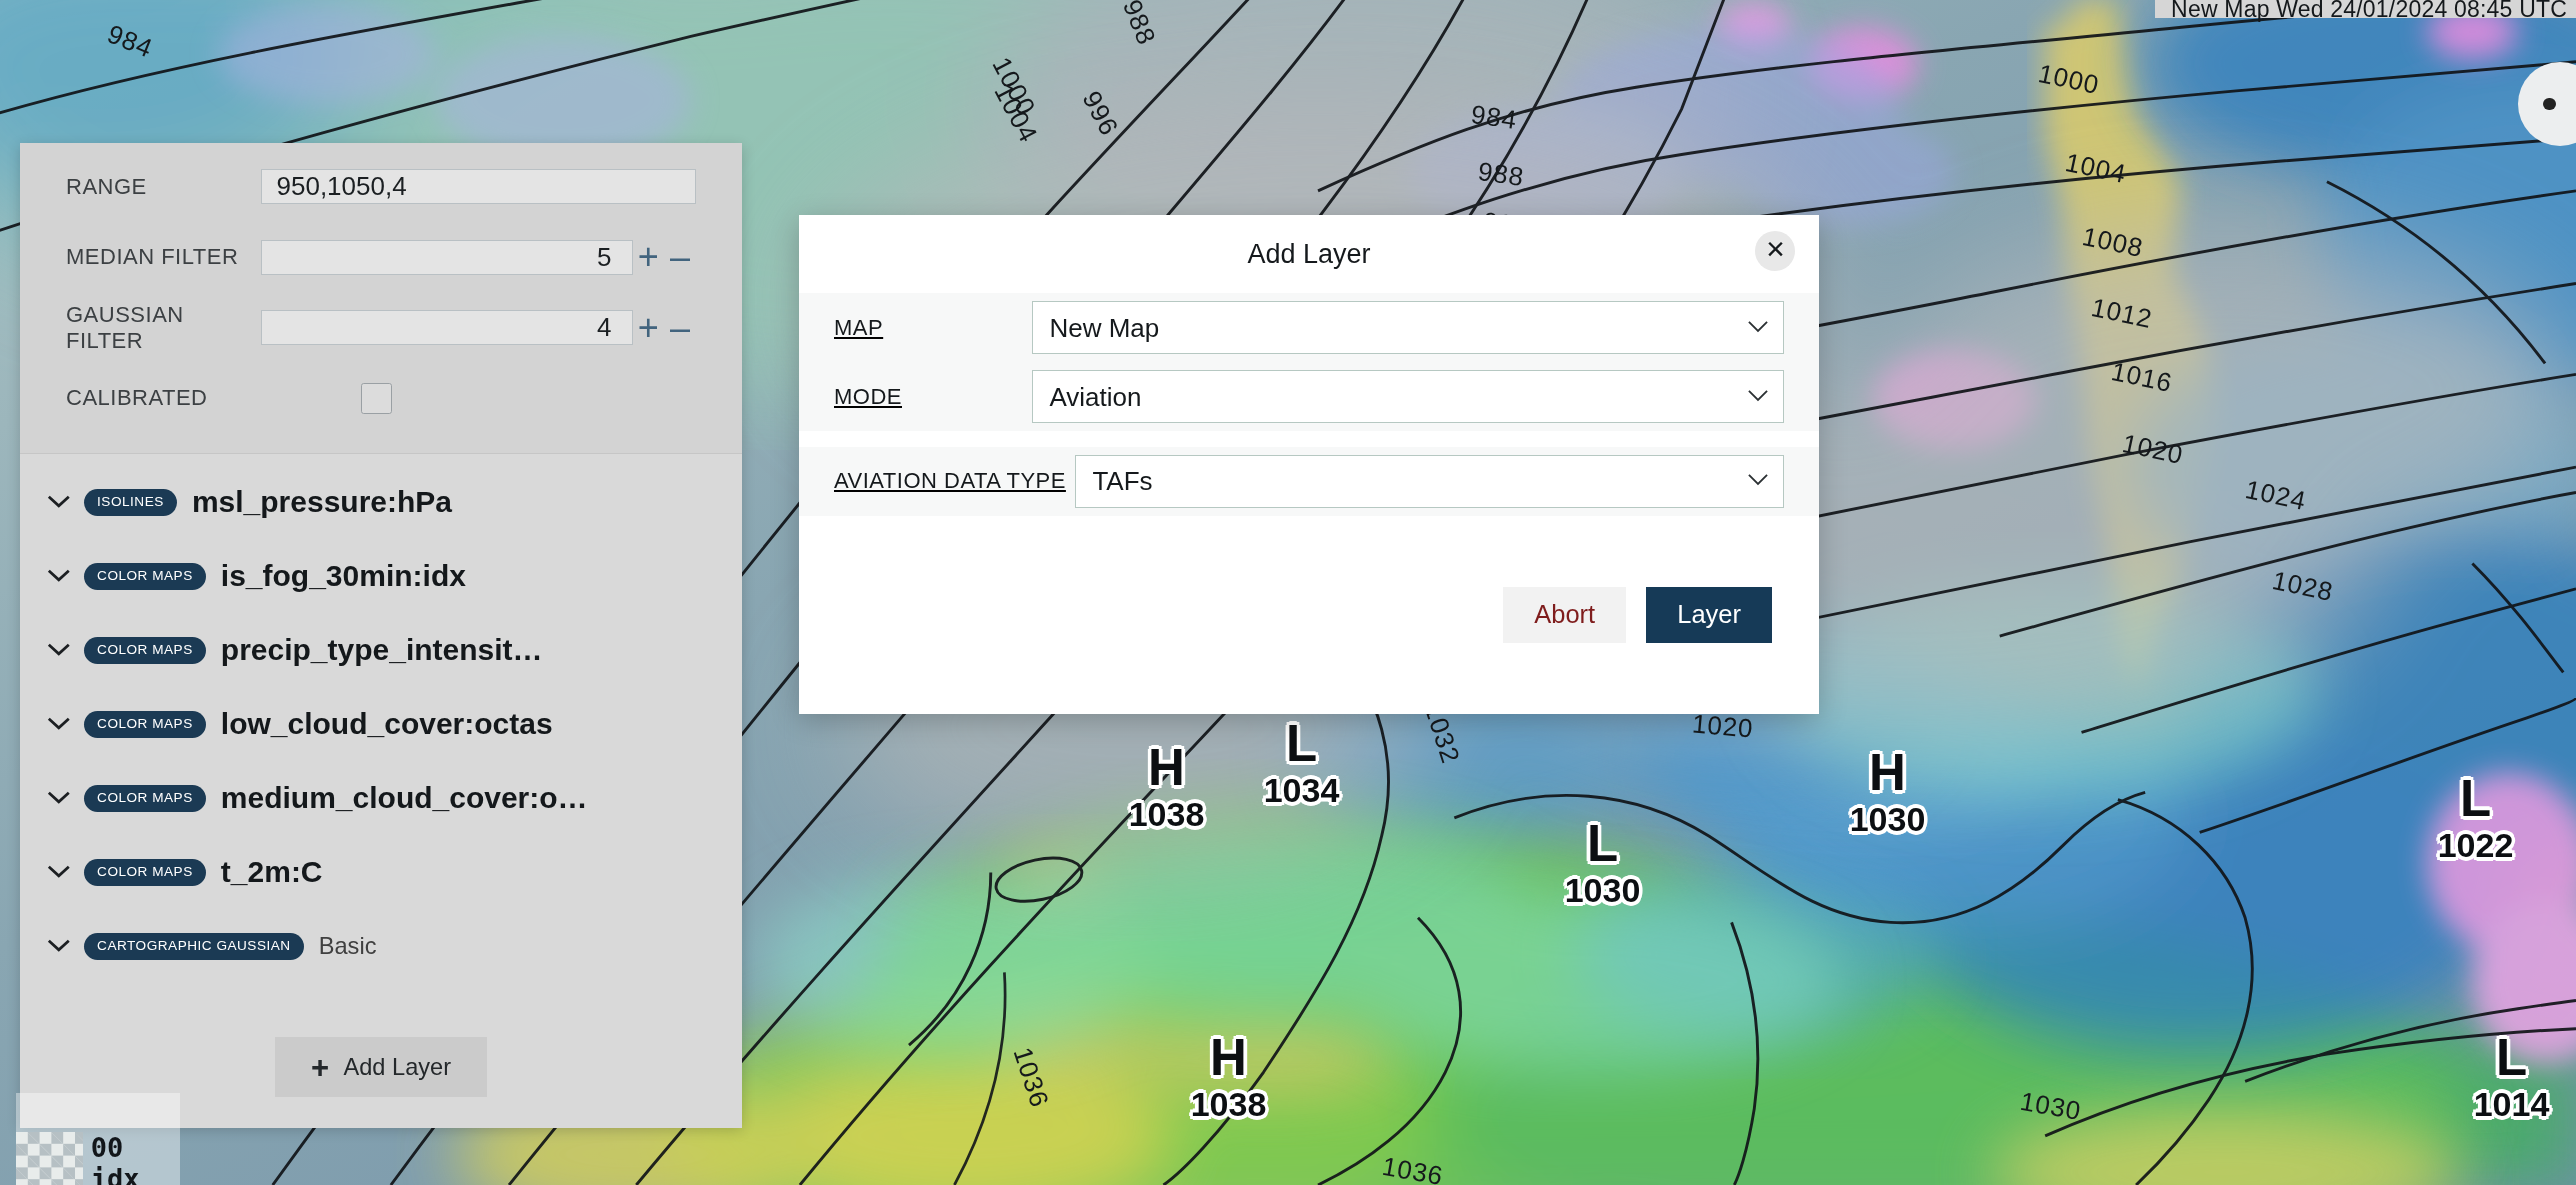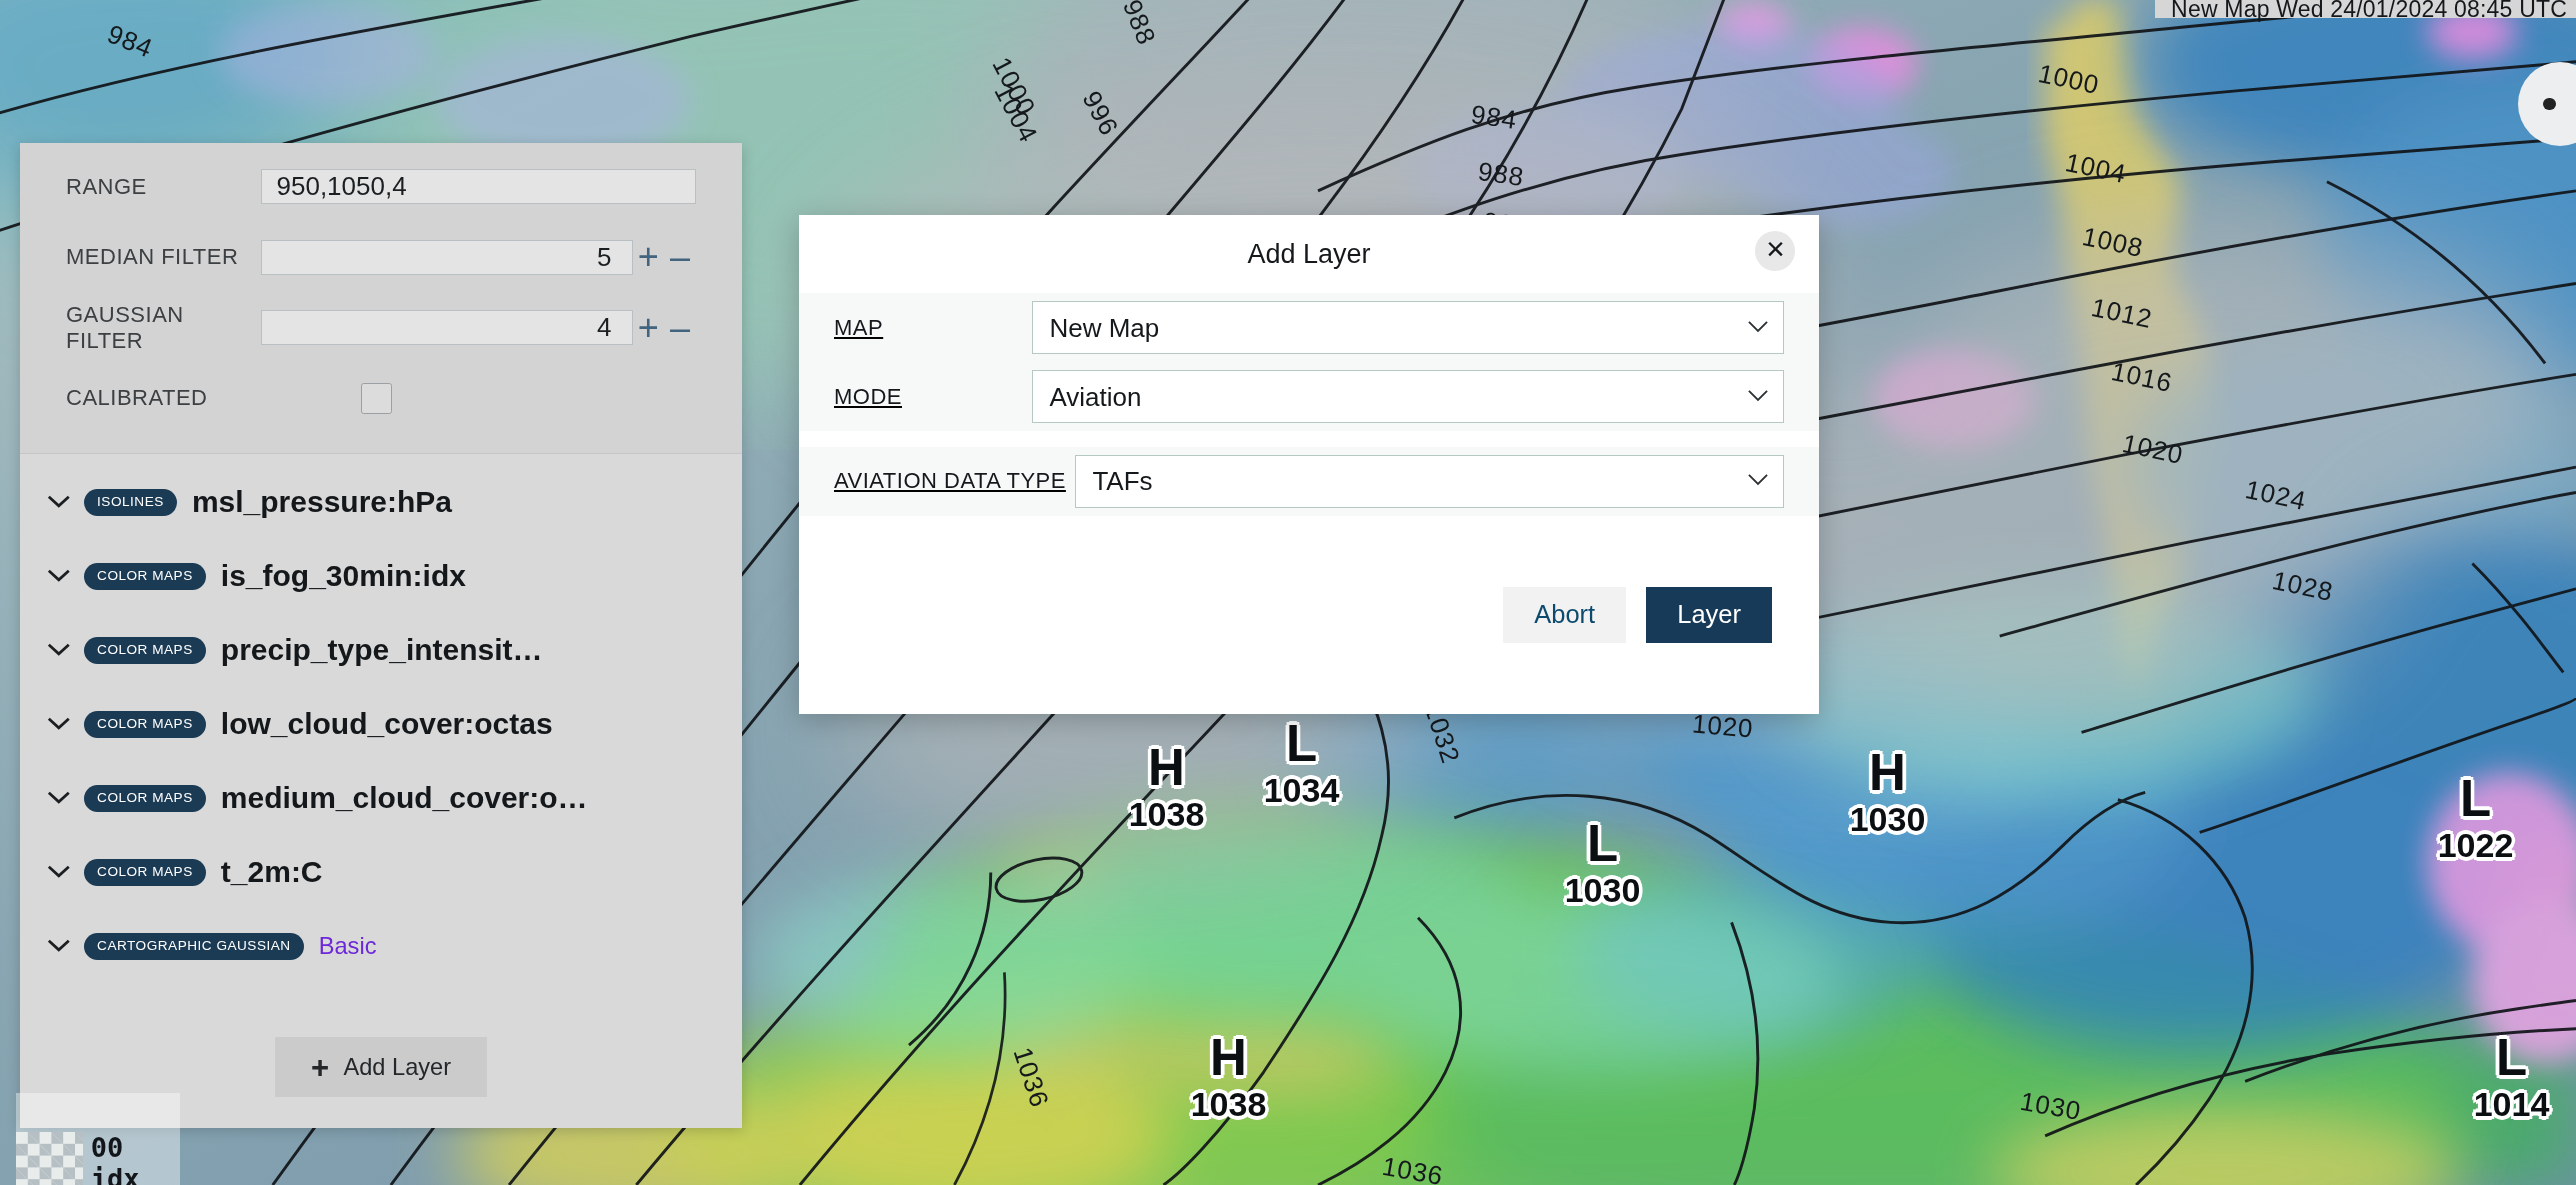--- a/index.html
+++ b/index.html
@@ -98,21 +98,21 @@
     white-space: nowrap; flex: none; line-height: 1;
   }
   .layer-name {
     margin-left: 14.5px;
     font-family: Liberation Sans, sans-serif;
     font-size: 30px; color: #14181b; font-weight: 700;
     white-space: nowrap;
   }
   .layer-name.plain {
     font-family: "Liberation Sans", sans-serif;
-    font-weight: 400; font-size: 23.6px; color: #6d28d9;
+    font-weight: 400; font-size: 23.6px; color: #404040;
   }
 
   
   #add-layer-row { padding: 9px 27px 31px; display: flex; justify-content: center; }
   #add-layer-button {
     background: #cbcbcb; border: none;
     padding: 14.5px 36px;
     font-family: "Liberation Sans", sans-serif;
     font-size: 23.6px; color: #24282b;
     display: flex; align-items: center; gap: 14.5px;
@@ -198,21 +198,21 @@
   #modal-footer {
     flex: 1; display: flex; align-items: center;
     justify-content: flex-end; gap: 20px;
     padding: 0 47px 0 0;
   }
   .modal-btn {
     font-family: "Liberation Sans", sans-serif;
     font-size: 25.5px; border: none; cursor: pointer;
     padding: 13.6px 31px; line-height: 1.15;
   }
-  #abort-button { background: #f2f2f2; color: #0c4a6e; text-align: center; }
+  #abort-button { background: #f2f2f2; color: #7f1d1d; text-align: center; }
   #apply-button { background: #163a57; color: #ffffff; }
 
   
   .iso-label {
     position: absolute;
     font-family: "Liberation Sans", sans-serif;
     font-size: 26px; color: #15191c;
     white-space: nowrap; pointer-events: none;
     letter-spacing: 0.9px;
   }

